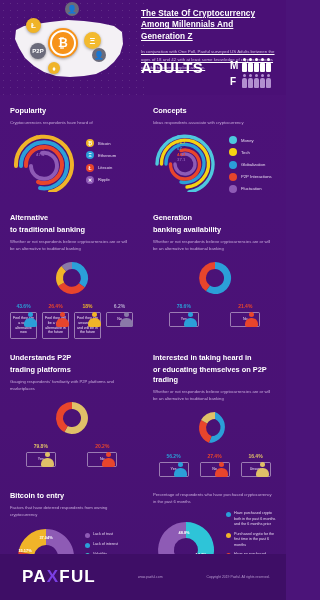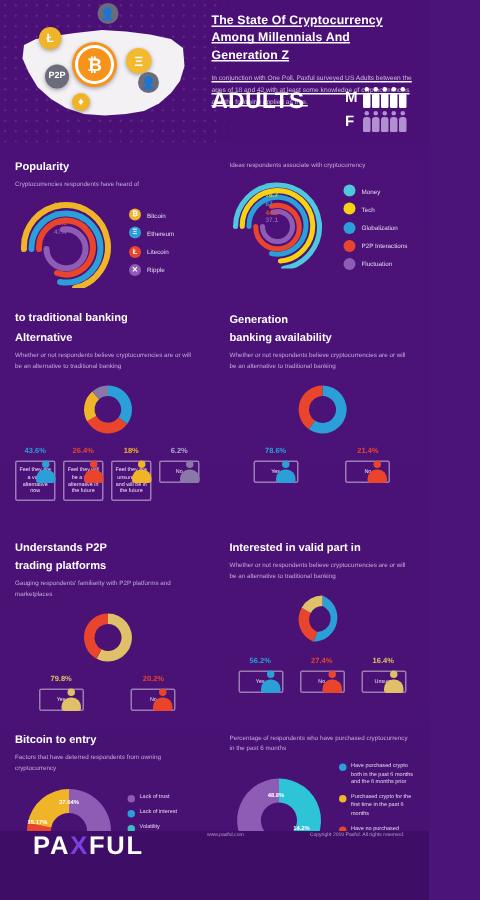--- a/index.html
+++ b/index.html
@@ -91,21 +91,21 @@
   .pie-wrap{display:flex;align-items:center;gap:3px;margin-top:3px;}
   .pie-svg{flex:0 0 auto;}
   .pie-legend{flex:1 1 auto;}
   .pli{display:flex;align-items:flex-start;margin-bottom:4px;}
   .plidot{width:5px;height:5px;border-radius:50%;margin:1px 3px 0 0;flex:0 0 auto;}
   .plitxt{font-size:3.7px;line-height:1.5;color:#e2d3ee;}
   .pielabel{font-size:3.9px;font-weight:bold;fill:#fff;}
 
   
   .footer{position:absolute;left:0;bottom:0;width:286px;height:46px;
-          background:#3e0e66;display:flex;}
+          background:#3e0e66;display:flex;align-items:center;}
   .logo{margin-left:22px;font-size:17px;font-weight:bold;letter-spacing:1.2px;color:#fff;}
   .logo .x{color:#7b3fe4;}
   .fmeta{display:flex;gap:44px;margin-left:42px;}
   .fmeta span{font-size:3.4px;color:#b79bd0;}
 </style>
 </head>
 <body>
 
 <div class="page">
 
@@ -229,20 +229,21 @@
             </div>
           <div class="lgi">
               <span class="lgdot" style="background:#8e5bb5">✕</span>
               <span class="lgtxt">Ripple</span>
             </div>
         </div>
       </div>
     </div>
 
     <div class="col">
+      <div class="sec-title">Concepts</div>
       <div class="sec-sub">Ideas respondents associate with cryptocurrency</div>
       <div class="radial-wrap">
         <div class="arcs">
           <svg width="72" height="60" viewBox="0 0 72 60">
             <g fill="none" stroke-linecap="round">
               <path stroke="#4ec8de" stroke-width="3.4" d="M 4,32 A 28,28 0 1 1 36,60"></path>
               <path stroke="#f5d313" stroke-width="3.4" d="M 8.5,32 A 23.5,23.5 0 1 1 34,55"></path>
               <path stroke="#2b9fd8" stroke-width="3.4" d="M 13,32 A 19,19 0 1 1 28,50"></path>
               <path stroke="#e8452c" stroke-width="3.4" d="M 17.5,32 A 14.5,14.5 0 1 0 28,18.5"></path>
               <path stroke="#8e5bb5" stroke-width="3.4" d="M 22,32 A 10,10 0 1 0 29,22.5"></path>
@@ -278,22 +279,22 @@
               <span class="lgtxt">Fluctuation</span>
             </div>
         </div>
       </div>
     </div>
   </div>
 
   <div class="twocol" style="margin-top:10px">
 
     <div class="col">
+      <div class="sec-title">Alternative</div>
       <div class="sec-title" style="margin-top:-1px">to traditional banking</div>
-      <div class="sec-title">Alternative</div>
       <div class="sec-sub">Whether or not respondents believe cryptocurrencies are or will be an alternative to traditional banking</div>
 
       <svg class="donut" width="74" height="40" viewBox="0 0 74 40">
         <g transform="translate(37,20)">
           <path fill="#2b9fd8" d="M0,-16 A16,16 0 0 1 12.8,9.6 L7,5.3 A9,9 0 0 0 0,-9 Z"></path>
           <path fill="#e8452c" d="M12.8,9.6 A16,16 0 0 1 -13.9,7.9 L-7.8,4.4 A9,9 0 0 0 7,5.3 Z"></path>
           <path fill="#f0b429" d="M-13.9,7.9 A16,16 0 0 1 -10.5,-12 L-5.9,-6.8 A9,9 0 0 0 -7.8,4.4 Z"></path>
           <path fill="#8a79a8" d="M-10.5,-12 A16,16 0 0 1 0,-16 L0,-9 A9,9 0 0 0 -5.9,-6.8 Z"></path>
         </g>
       </svg>
@@ -342,21 +343,21 @@
         </div>
         <div class="stat">
           <span class="pct" style="color:#e8452c">21.4%</span>
           <span class="avatar"><span class="ah" style="background:#e8452c"></span><span class="ab" style="background:#e8452c"></span></span>
           <div class="chip">No</div>
         </div>
       </div>
     </div>
   </div>
 
-  <div class="twocol" style="margin-top:26px">
+  <div class="twocol" style="margin-top:14px">
 
     <div class="col">
       <div class="sec-title">Understands P2P</div>
       <div class="sec-title" style="margin-top:-1px">trading platforms</div>
       <div class="sec-sub">Gauging respondents' familiarity with P2P platforms and marketplaces</div>
 
       <svg class="donut" width="74" height="40" viewBox="0 0 74 40">
         <g transform="translate(37,20)">
           <path fill="#e0c068" d="M0,-16 A16,16 0 1 1 -7.6,14.1 L-4.3,7.9 A9,9 0 1 0 0,-9 Z"></path>
           <path fill="#e8452c" d="M-7.6,14.1 A16,16 0 0 1 0,-16 L0,-9 A9,9 0 0 0 -4.3,7.9 Z"></path>
@@ -371,21 +372,22 @@
         </div>
         <div class="stat">
           <span class="pct" style="color:#e8452c">20.2%</span>
           <span class="avatar"><span class="ah" style="background:#e8452c"></span><span class="ab" style="background:#e8452c"></span></span>
           <div class="chip">No</div>
         </div>
       </div>
     </div>
 
     <div class="col">
-      <div class="sec-title">Interested in valid part in</div>
+      <div class="sec-title">Interested in taking heard in</div>
+      <div class="sec-title" style="margin-top:-1px">or educating themselves on P2P trading</div>
       <div class="sec-sub">Whether or not respondents believe cryptocurrencies are or will be an alternative to traditional banking</div>
 
       <svg class="donut" width="74" height="40" viewBox="0 0 74 40">
         <g transform="translate(37,20)">
           <path fill="#2b9fd8" d="M0,-16 A16,16 0 0 1 -6.1,14.8 L-3.4,8.3 A9,9 0 0 0 0,-9 Z"></path>
           <path fill="#e8452c" d="M-6.1,14.8 A16,16 0 0 1 -13.9,-7.9 L-7.8,-4.4 A9,9 0 0 0 -3.4,8.3 Z"></path>
           <path fill="#e0c068" d="M-13.9,-7.9 A16,16 0 0 1 0,-16 L0,-9 A9,9 0 0 0 -7.8,-4.4 Z"></path>
         </g>
       </svg>
 

